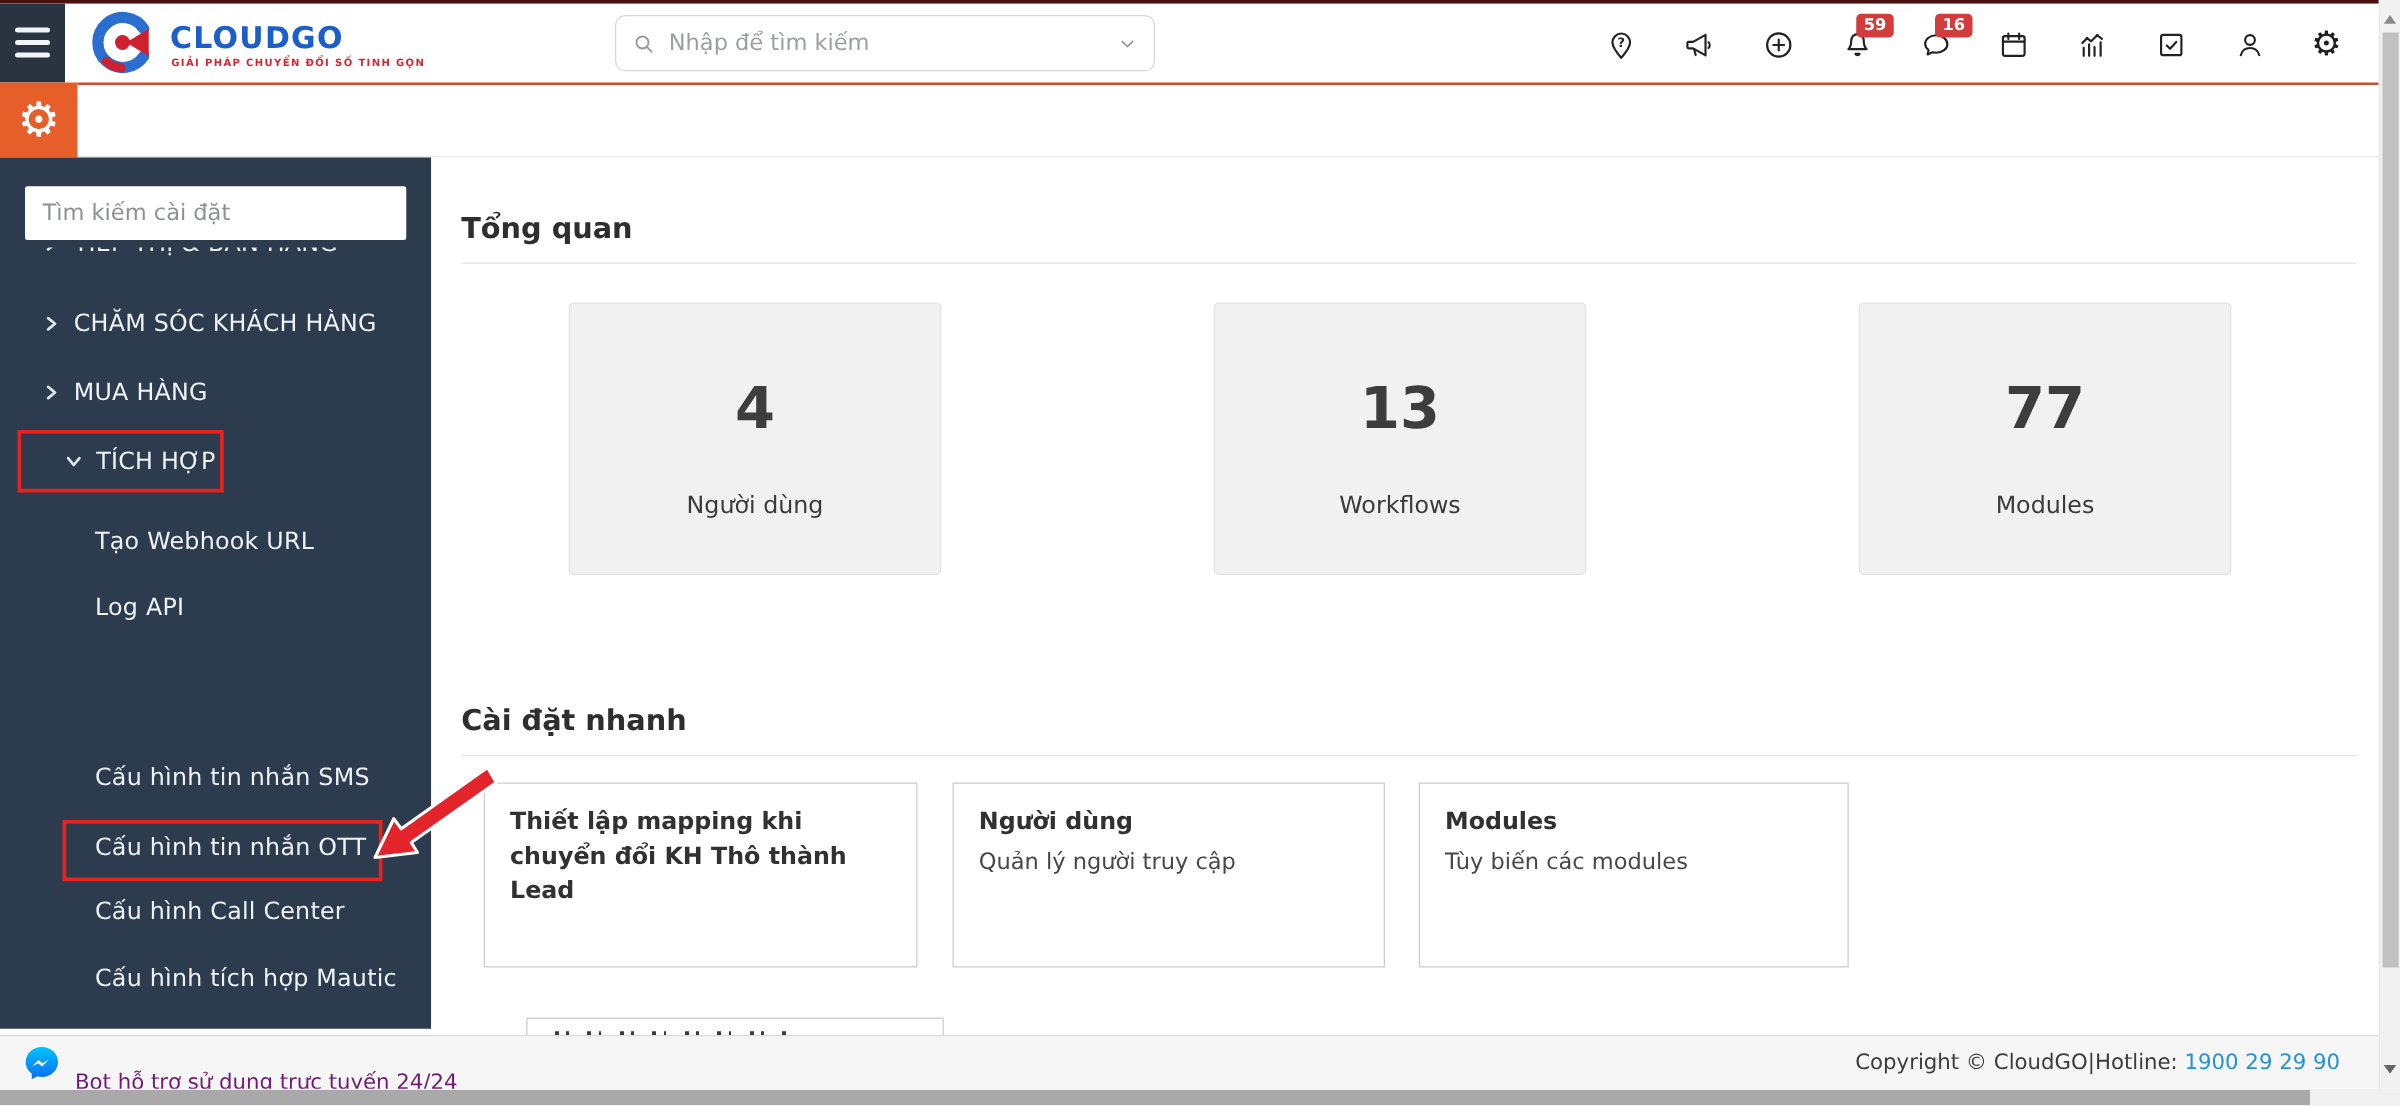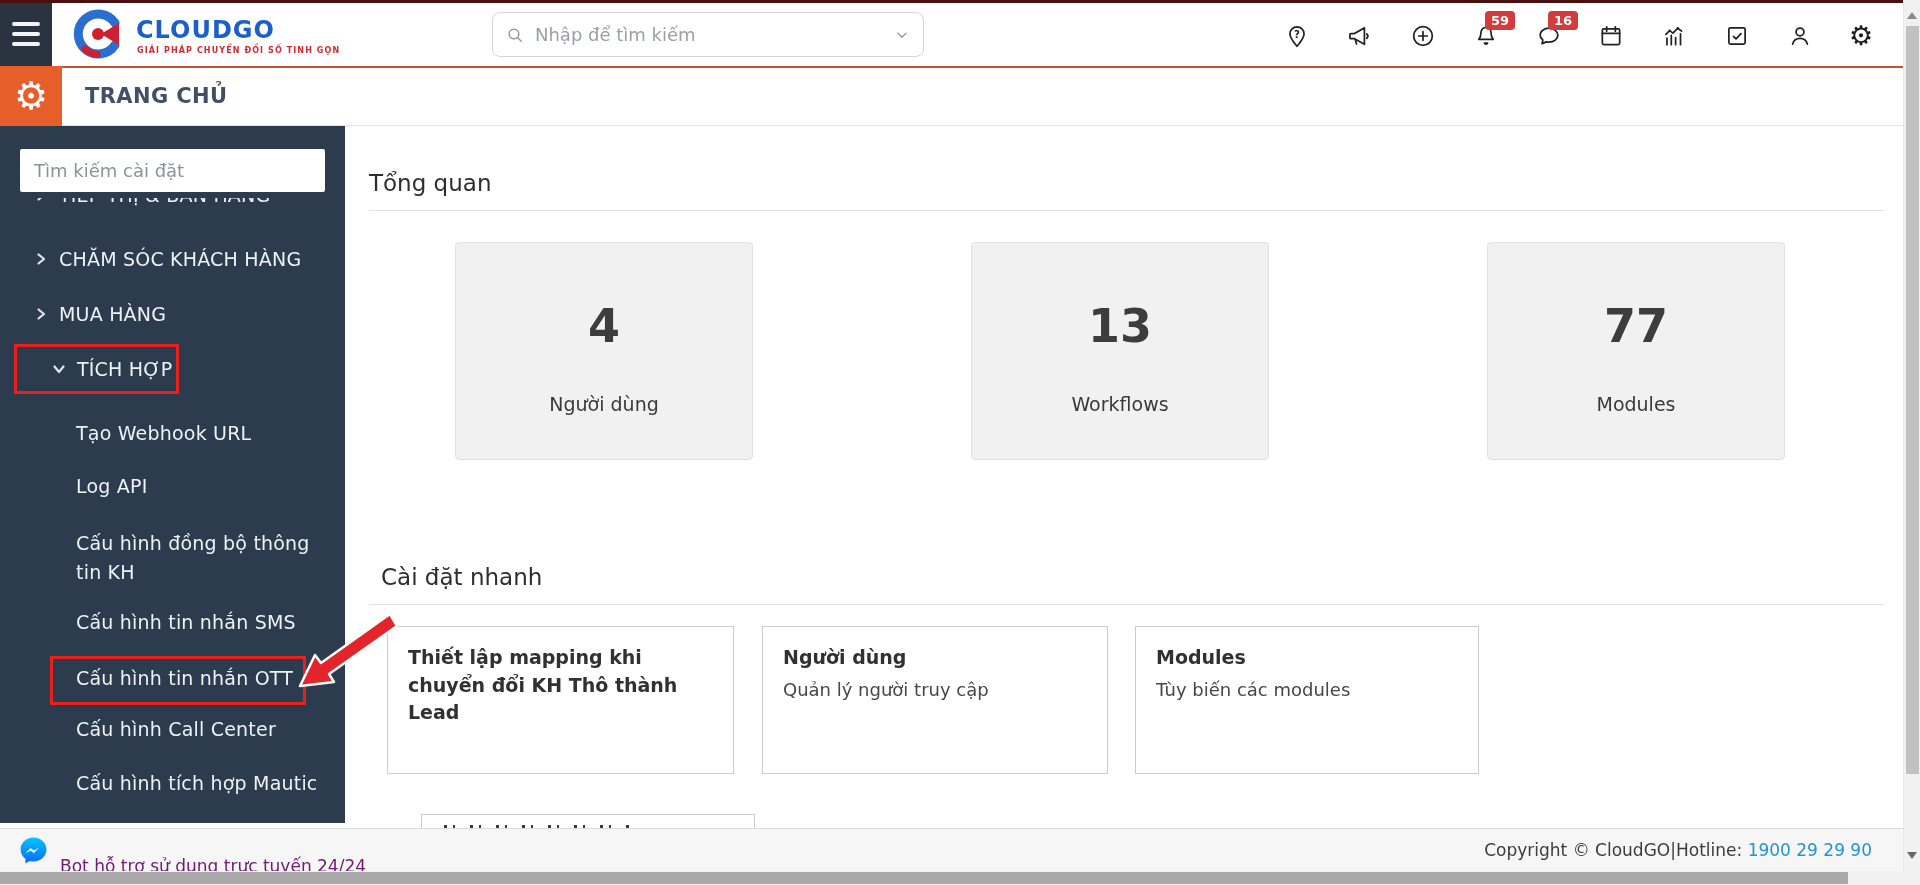--- a/index.html
+++ b/index.html
@@ -53,21 +53,21 @@
   .subitem { position:absolute; left:76px; font-size:19px; cursor:pointer; letter-spacing:.2px; }
   .redbox { position:absolute; border:3px solid #e8201e; }
   .box-tichhop { left:14px; top:218px; width:165px; height:50px; }
   .box-tichhop .srow { position:absolute; left:35px; top:0; height:44px; }
   .box-ott { left:50px; top:530px; width:256px; height:49px; }
   .box-ott .subitem { left:23px; top:8px; }
   .arrow-annot { left:298px; top:612px; width:102px; height:82px; z-index:60; pointer-events:none; }
 
   
   .content { left:345px; top:126px; width:1558px; height:702px; background:#fff; overflow:hidden; }
-  .sec-title { position:absolute; left:24px; font-size:23px; font-weight:normal; color:#2e2e2e; }
+  .sec-title { position:absolute; left:24px; font-size:23px; font-weight:bold; color:#2e2e2e; }
   .hr { position:absolute; left:24px; width:1516px; height:1px; background:#e3e3e3; }
   .stat-card { position:absolute; top:116px; width:298px; height:218px; background:#f1f1f1;
                border:1px solid #e2e2e2; border-radius:4px; text-align:center; }
   .stat-val { margin-top:56px; font-size:46px; font-weight:600; color:#3d3d3d; }
   .stat-lab { margin-top:40px; font-size:19px; color:#3a3a3a; }
   .qcard { position:absolute; top:500px; height:148px; background:#fff; border:1px solid #cbcbcb;
            padding:17px 20px; cursor:pointer; }
   .qcard .qt { font-size:19px; font-weight:bold; color:#313131; line-height:1.45; }
   .qcard .qs { font-size:18px; color:#474747; margin-top:7px; }
   .partial-card { position:absolute; left:76px; top:688px; width:334px; height:60px;
@@ -189,21 +189,20 @@
     <div class="abs hicon" style="left:1849px">
       <span class="gear-uni">⚙</span>
     </div>
   </div>
 
   <div class="abs crumbbar"></div>
   <div class="abs redline"></div>
   <div class="abs gearbox">
     <span>⚙</span>
   </div>
-  <div class="abs crumb-title">TRANG CHỦ</div>
 
   <div class="abs sidebar">
     <input class="sb-search" placeholder="Tìm kiếm cài đặt" style="">
 
     <div class="clipwrap">
       <div class="srow">
         <svg viewBox="0 0 14 14">
             <path d="M4.5 2.5 10 7l-5.5 4.5"></path>
           </svg>
         <span>TIẾP THỊ &amp; BÁN HÀNG</span>
@@ -228,21 +227,20 @@
       <div class="srow">
         <svg viewBox="0 0 14 14">
             <path d="M2.5 4.5 7 10l4.5-5.5"></path>
           </svg>
         <span>TÍCH HỢP</span>
       </div>
     </div>
 
     <div class="subitem" style="top:296px;">Tạo Webhook URL</div>
     <div class="subitem" style="top:349px;">Log API</div>
-    <div class="subitem" style="top:403px; width:245px; white-space:normal; line-height:29px;">Cấu hình đồng bộ thông tin KH</div>
     <div class="subitem" style="top:485px;">Cấu hình tin nhắn SMS</div>
     <div class="redbox box-ott">
       <div class="subitem">Cấu hình tin nhắn OTT</div>
     </div>
     <div class="subitem" style="top:592px;">Cấu hình Call Center</div>
     <div class="subitem" style="top:646px;">Cấu hình tích hợp Mautic</div>
   </div>
 
   <svg class="abs arrow-annot" viewBox="0 0 102 82">
     <polygon points="2,74 17,43 23,51 92,2 99,14 31,62 36,70" fill="#e3242b" stroke="#ffffff" stroke-width="2.5" stroke-linejoin="round"></polygon>
@@ -259,21 +257,21 @@
     </div>
     <div class="stat-card" style="left:626px;">
       <div class="stat-val">13</div>
       <div class="stat-lab">Workflows</div>
     </div>
     <div class="stat-card" style="left:1142px;">
       <div class="stat-val">77</div>
       <div class="stat-lab">Modules</div>
     </div>
 
-    <div class="sec-title" style="top:438px;margin-left:12px;">Cài đặt nhanh</div>
+    <div class="sec-title" style="top:438px;">Cài đặt nhanh</div>
     <div class="hr" style="top:478px;"></div>
 
     <div class="qcard" style="left:42px; width:347px;">
       <div class="qt">Thiết lập mapping khi chuyển đổi KH Thô thành Lead</div>
       <div class="qs"></div>
     </div>
     <div class="qcard" style="left:417px; width:346px;">
       <div class="qt">Người dùng</div>
       <div class="qs">Quản lý người truy cập</div>
     </div>

